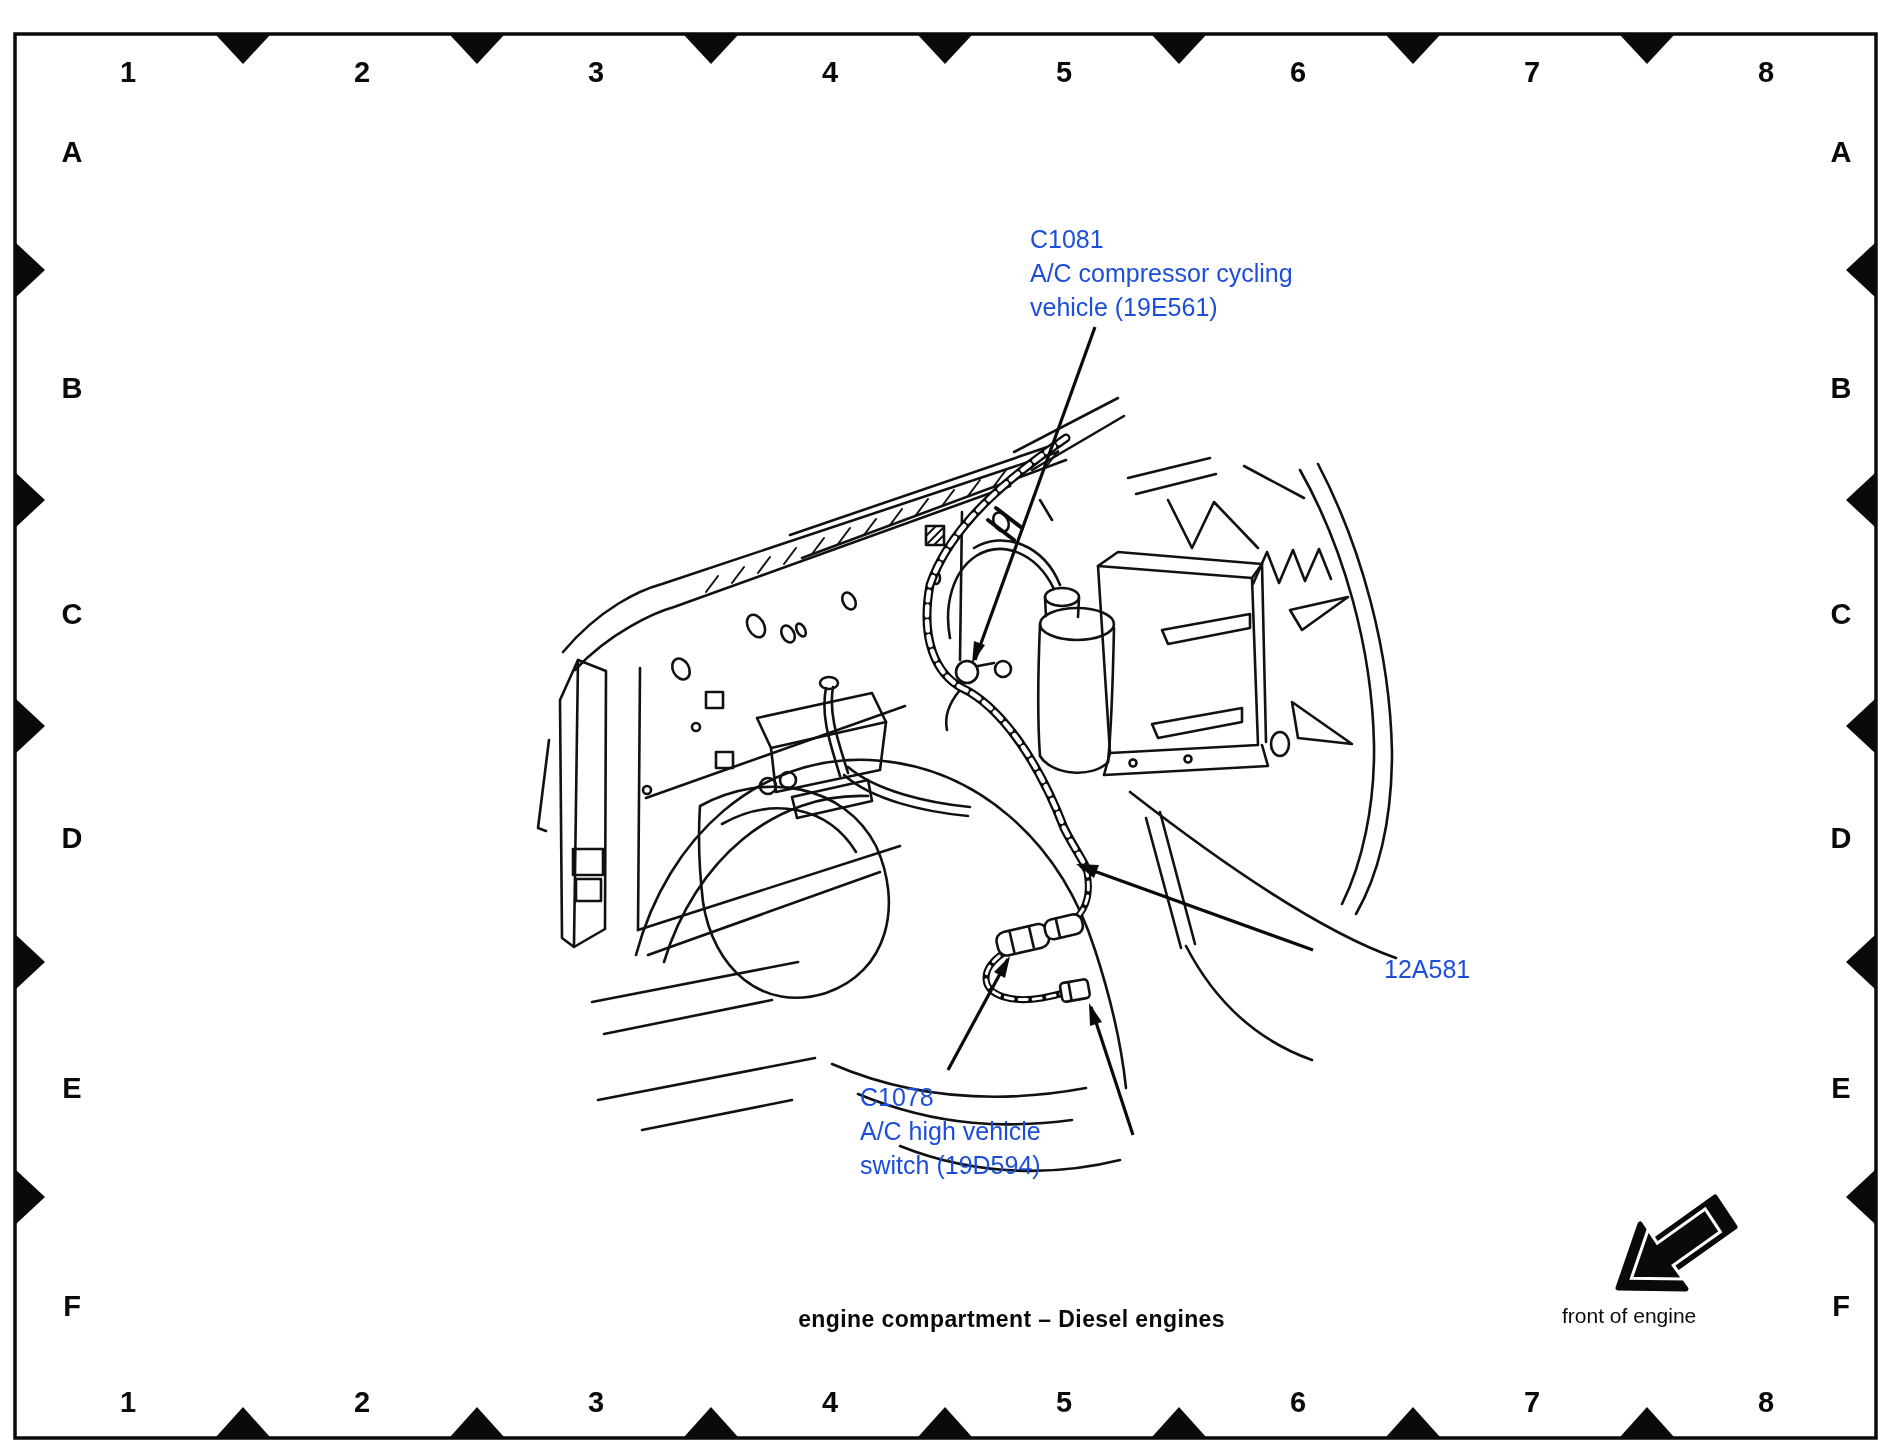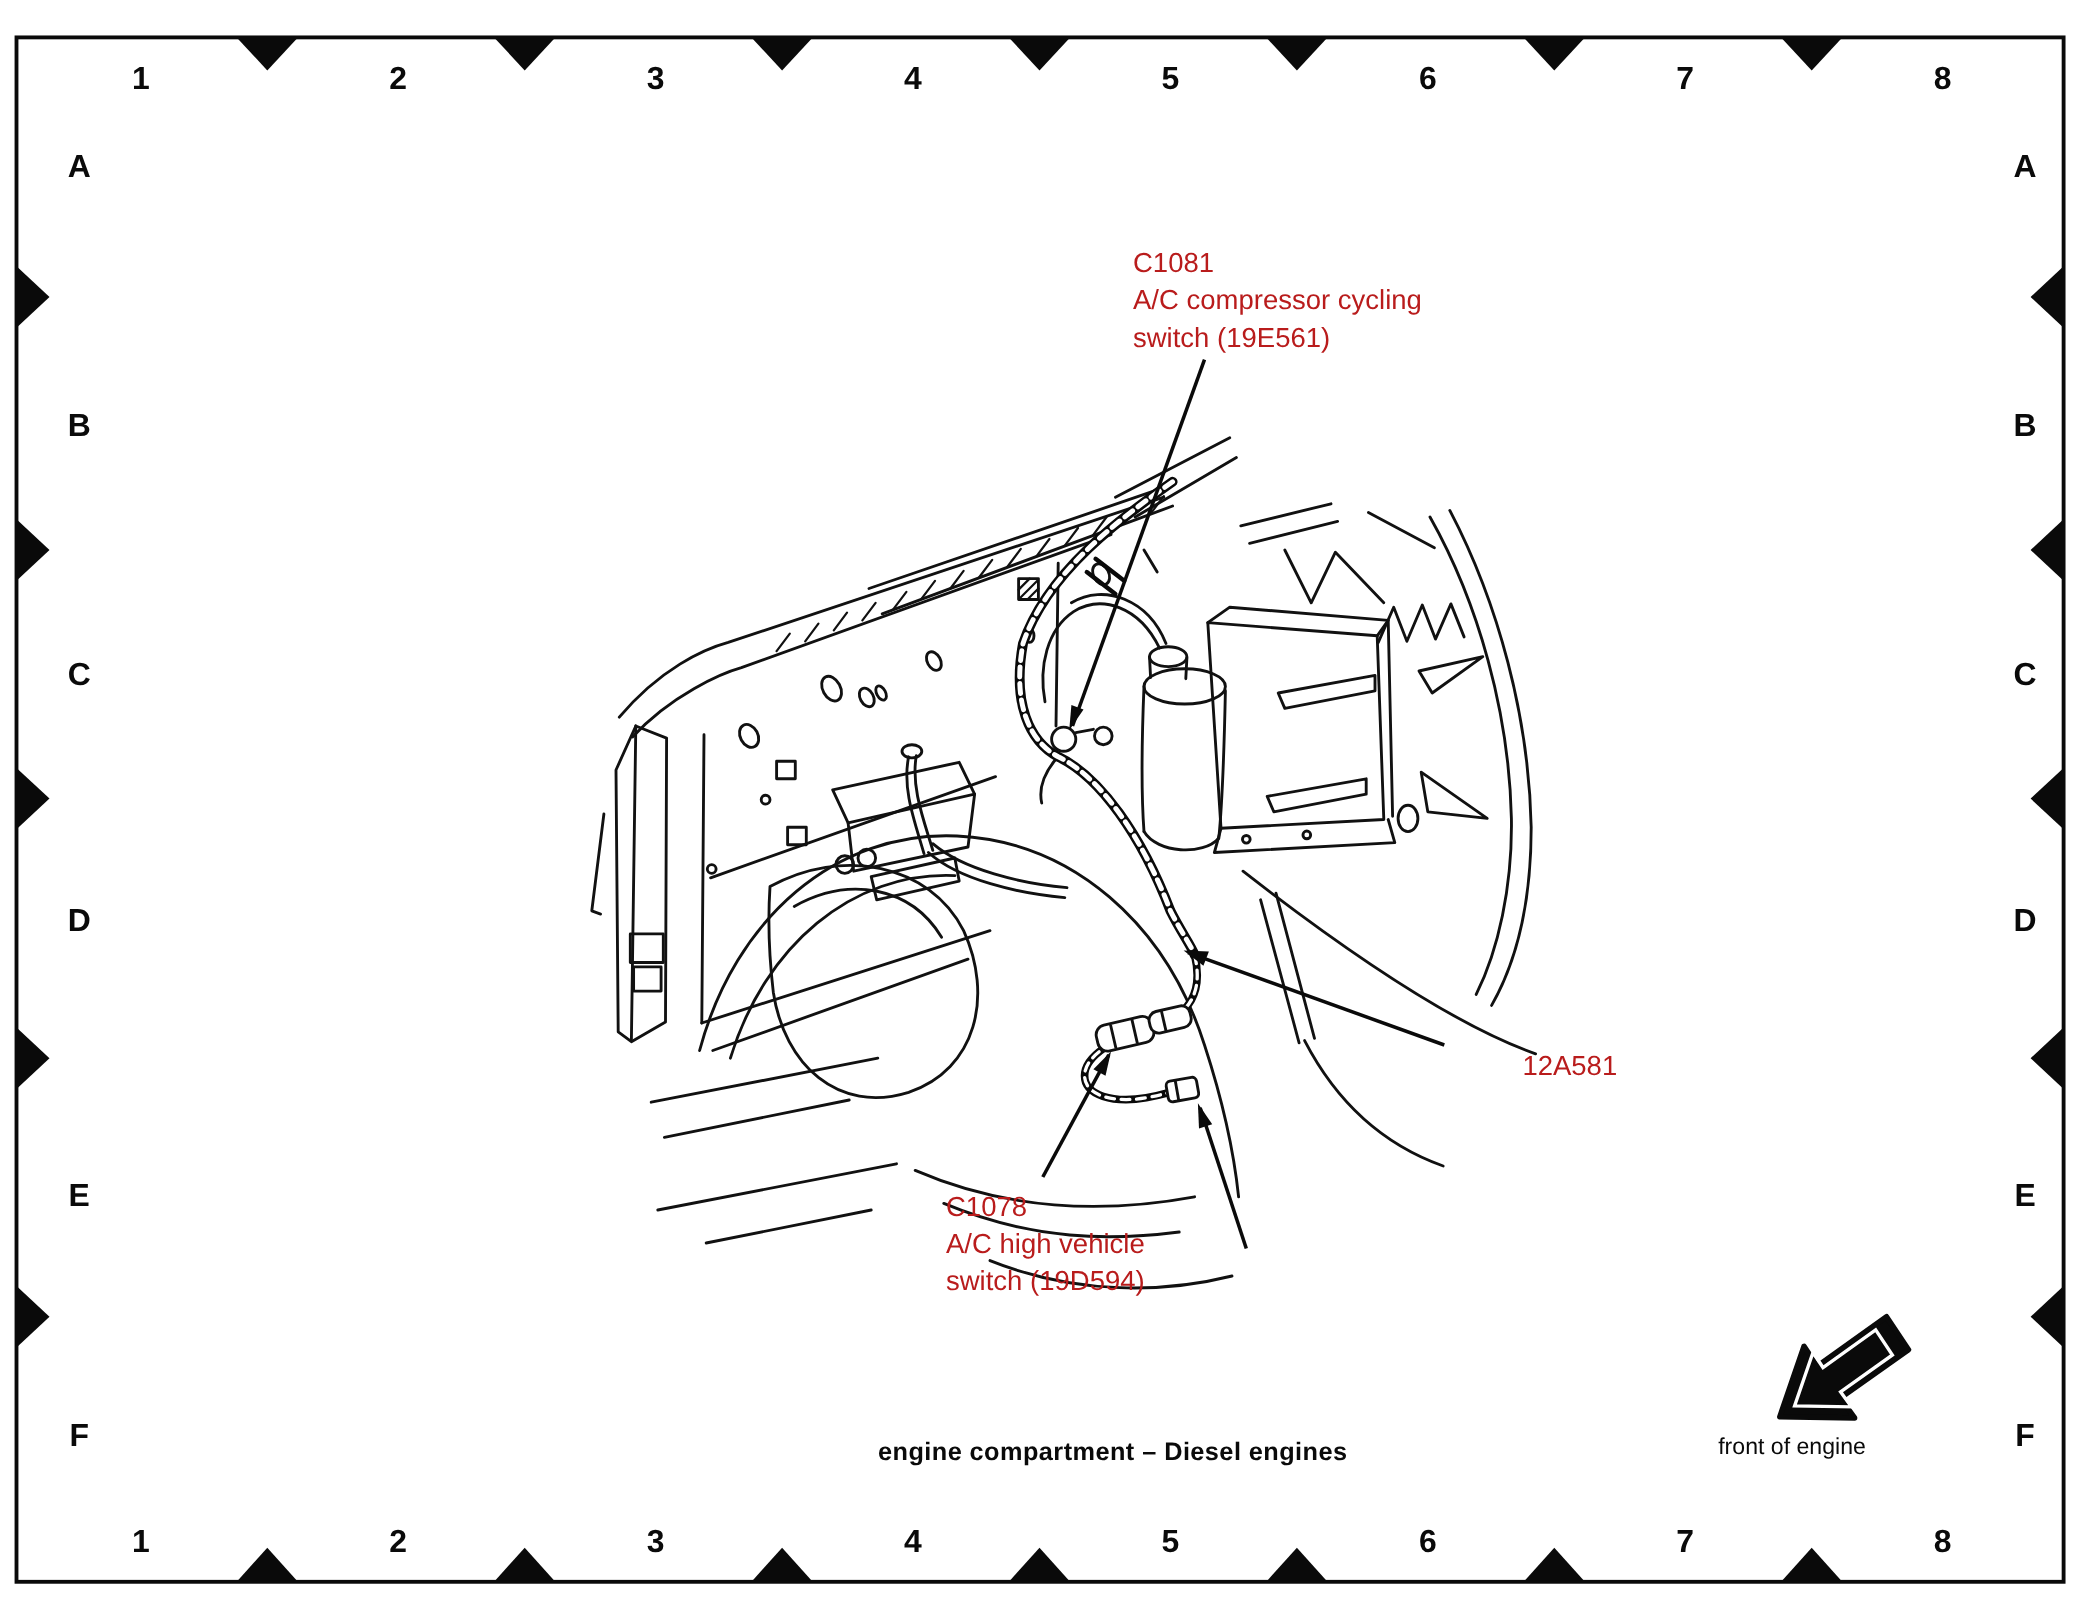--- a/index.html
+++ b/index.html
@@ -17,21 +17,21 @@
     transform:translate(-50%,-50%);
     font-weight:700;
     font-size:29px;
     color:#0a0a0a;
     white-space:nowrap;
   }
   .callout{
     position:absolute;
     font-size:25px;
     line-height:34px;
-    color:#b91c1c;
+    color:#1d4ed8;
     white-space:nowrap;
   }
   .caption{
     position:absolute;
     left:595px;top:1306px;width:630px;
     text-align:right;
     font-weight:700;
     font-size:23px;
     letter-spacing:0.4px;
     white-space:nowrap;
@@ -263,21 +263,21 @@
   <div class="grid-label" style="left:1841px;top:152px">A</div>
   <div class="grid-label" style="left:1841px;top:388px">B</div>
   <div class="grid-label" style="left:1841px;top:614px">C</div>
   <div class="grid-label" style="left:1841px;top:838px">D</div>
   <div class="grid-label" style="left:1841px;top:1088px">E</div>
   <div class="grid-label" style="left:1841px;top:1306px">F</div>
 
   <div class="callout" style="left:1030px;top:222px">
     <div>C1081</div>
     <div>A/C compressor cycling</div>
-    <div>switch (19E561)</div>
+    <div>vehicle (19E561)</div>
   </div>
 
   <div class="callout" style="left:1384px;top:952px">
     <div>12A581</div>
   </div>
 
   <div class="callout" style="left:860px;top:1080px">
     <div>C1078</div>
     <div>A/C high vehicle</div>
     <div>switch (19D594)</div>

